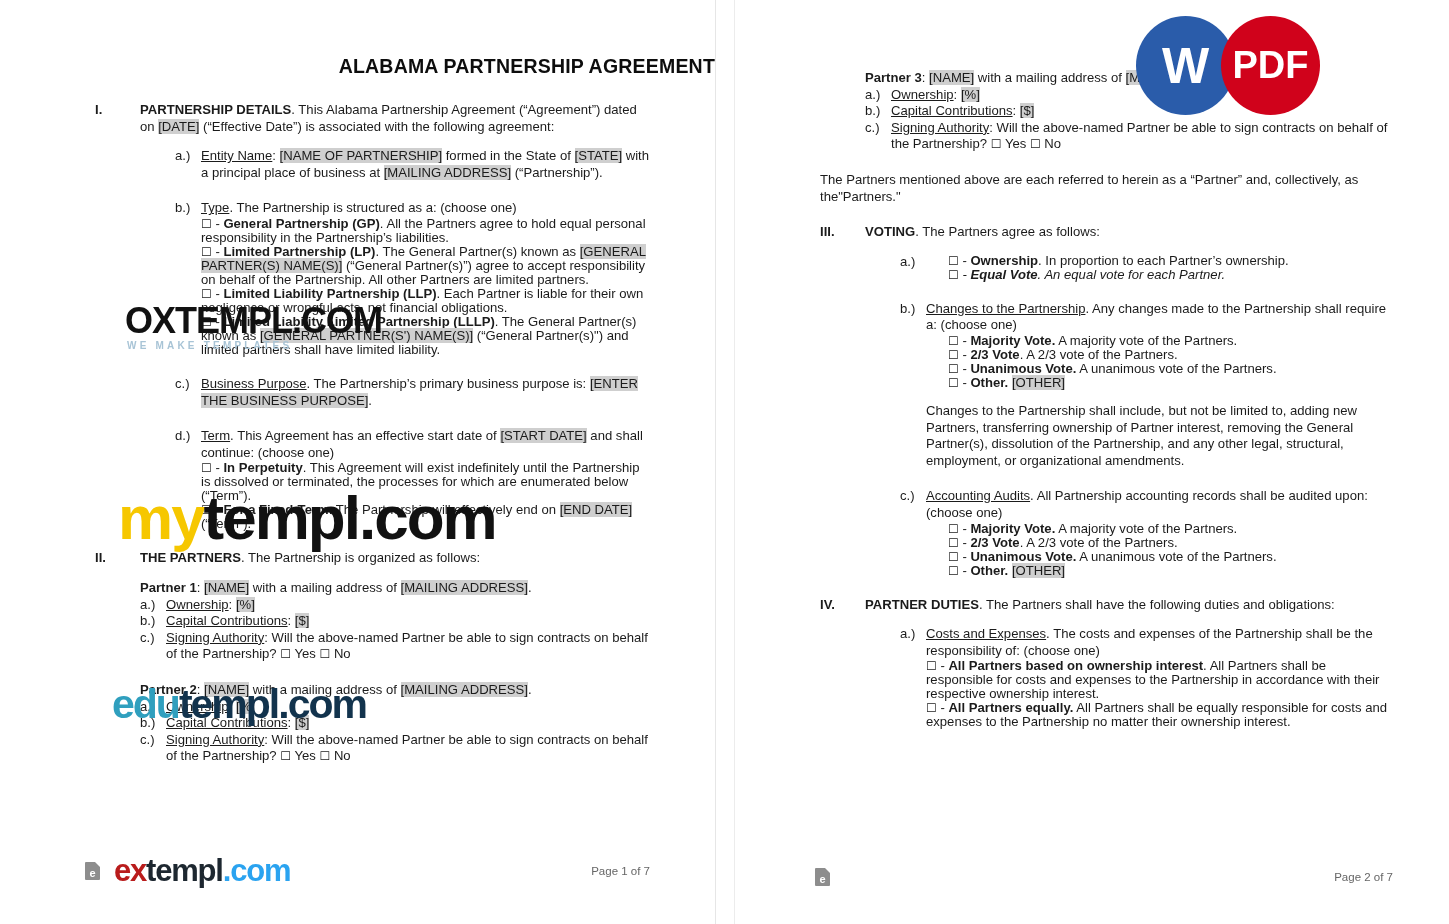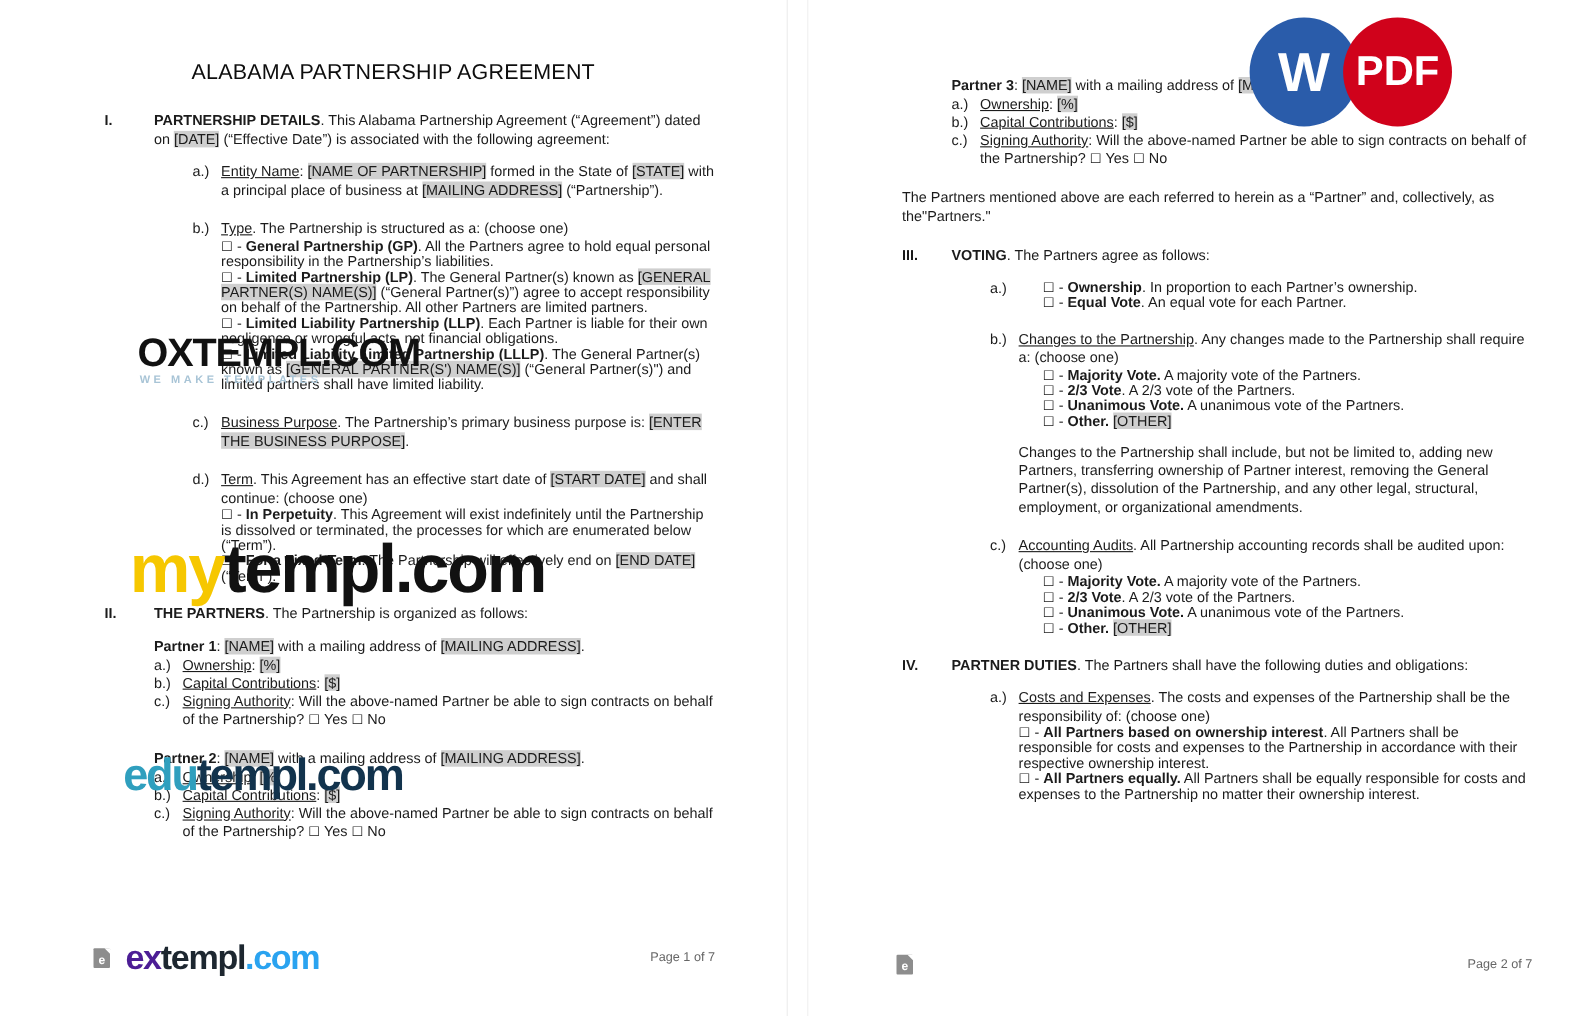--- a/index.html
+++ b/index.html
@@ -19,23 +19,23 @@
   }
   .page-left  { width: 715px; }
   .gutter     { width: 20px; height: 924px; background: #ffffff;
                 border-left: 1px solid #e6e6e6; border-right: 1px solid #ececec; }
   .page-right { width: 713px; }
 
   .sheet { position: absolute; inset: 0; }
 
   
   .doc-title {
-    text-align: center;
+    text-align: right;
     font-size: 19.5px;
-    font-weight: normal;
+    font-weight: bold;
     color: #0d0d0d;
     letter-spacing: .2px;
     margin-top: 55px;
   }
   .body-col { position: relative; }
 
   .sec { display: flex; font-size: 13.1px; line-height: 16.6px; color: #1b1b1b; }
   .sec-num { width: 45px; flex: 0 0 45px; font-weight: bold; }
   .sec-body { flex: 1; }
   .sec-head { font-weight: bold; }
@@ -62,21 +62,21 @@
     border-radius: 1px; flex: 0 0 15px;
     color: #ffffff; font-size: 11px; font-weight: bold;
     display: flex; align-items: flex-end; justify-content: center;
     line-height: 13px;
   }
   .doc-ico::after {
     content: ""; position: absolute; top: 0; right: 0;
     border-left: 5px solid transparent; border-top: 5px solid #ffffff;
   }
   .brand { font-size: 31px; font-weight: bold; letter-spacing: -1.2px; line-height: 31px; }
-  .brand .p1 { color: #4c1d95; }
+  .brand .p1 { color: #b91c1c; }
   .brand .p2 { color: #1d2730; }
   .brand .p3 { color: #2aa3f0; }
   .page-num { margin-left: auto; font-size: 11.5px; color: #666; }
 
   
   .wm { position: absolute; white-space: nowrap; font-weight: bold;
         pointer-events: none; letter-spacing: -2px; }
 
   .wm-go   { left: 118px; top: 124px;  font-size: 50px; }
   .wm-go .a { color: #1aa07c; } .wm-go .b2 { color: #ef4136; } .wm-go .c { color: #1aa07c; }
@@ -275,21 +275,21 @@
           <div class="sec-num">III.</div>
           <div class="sec-body"><span class="sec-head">VOTING</span><span>. The Partners agree as follows:</span></div>
         </div>
 
         <div class="gap-m"></div>
 
         <div class="sub" style="padding-left:80px;">
           <div class="sub-let">a.)</div>
           <div class="sub-body">
             <div class="opt" style="padding-left:22px;"><span class="cb">☐</span><span> - </span><span class="b">Ownership</span><span>. In proportion to each Partner’s ownership.</span></div>
-            <div class="opt" style="padding-left:22px;"><span class="cb">☐</span><span> - </span><span class="b">Equal Vote</span><span>. An equal vote for each Partner.</span></div>
+            <div class="opt" style="padding-left:22px;font-style:italic;"><span class="cb">☐</span><span> - </span><span class="b">Equal Vote</span><span>. An equal vote for each Partner.</span></div>
           </div>
         </div>
 
         <div class="gap-l"></div>
 
         <div class="sub" style="padding-left:80px;">
           <div class="sub-let">b.)</div>
           <div class="sub-body">
             <div><span class="u">Changes to the Partnership</span><span>. Any changes made to the Partnership shall require a: (choose one)</span></div>
             <div class="opt" style="padding-left:22px;"><span class="cb">☐</span><span> - </span><span class="b">Majority Vote.</span><span> A majority vote of the Partners.</span></div>

